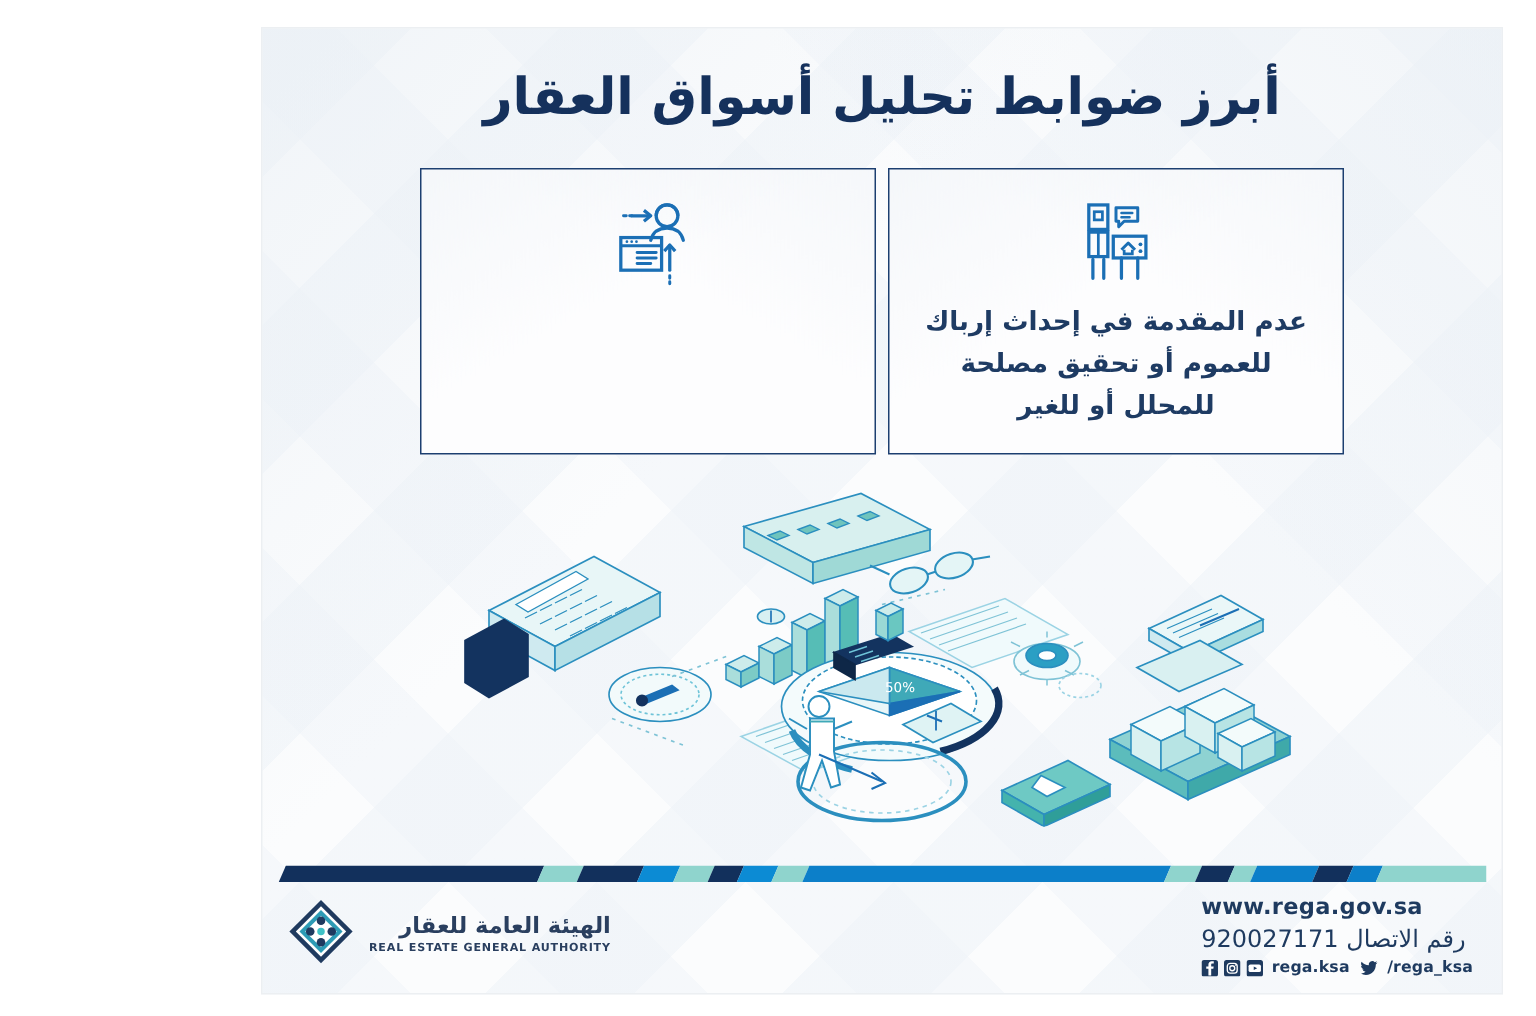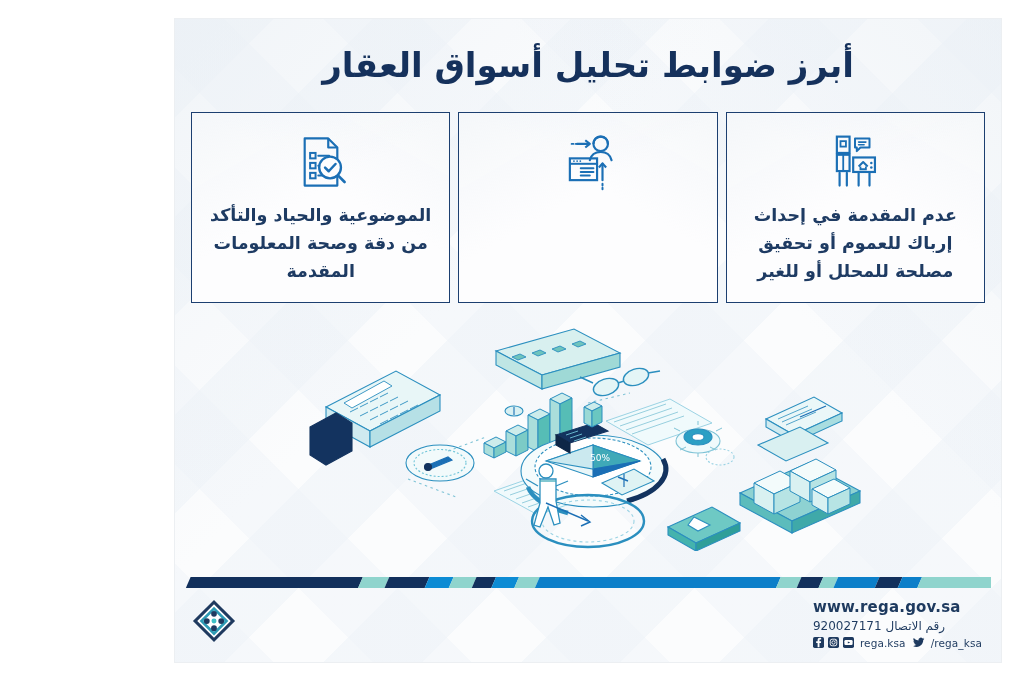--- a/index.html
+++ b/index.html
@@ -125,33 +125,34 @@
     text-align:left;
     color:#1e3a5f;
   }
   .foot-url{
     font-size:15px;
     font-weight:bold;
     letter-spacing:0.2px;
     color:#1e3a5f;
   }
   .foot-phone{
-    font-size:12px;
+    font-size:16px;
     margin-top:3px;
     color:#1e3a5f;
     direction:rtl;
     text-align:left;
   }
   .foot-social{
     margin-top:4px;
     display:flex;
-    align-items:flex-start;
+    align-items:flex-end;
     gap:4px;
     font-size:10.5px;
     color:#1e3a5f;
+    font-weight:bold;
   }
   .soc-ic{ display:inline-flex; }
   .soc-txt{ margin:0 3px 0 2px; letter-spacing:0.1px; }
 
   .foot-logo{
     display:flex;
     flex-direction:row;
     align-items:center;
     gap:9px;
   }
@@ -181,36 +182,20 @@
 
 <div class="poster">
   <div class="panel">
 
     <div class="title-wrap">
       <h1 class="title">أبرز ضوابط تحليل أسواق العقار</h1>
     </div>
 
     <div class="cards">
 
-      <div class="card">
-        <div class="card-icon">
-          <svg width="58" height="58" viewBox="0 0 64 64" fill="none" aria-hidden="true">
-            <path d="M14 6h26l10 10v42H14z" stroke="#1b6fb5" stroke-width="2.4" stroke-linejoin="round"></path>
-            <path d="M40 6v10h10" stroke="#1b6fb5" stroke-width="2.4" stroke-linejoin="round"></path>
-            <rect x="20" y="22" width="6" height="6" stroke="#1b6fb5" stroke-width="2.2"></rect>
-            <rect x="20" y="33" width="6" height="6" stroke="#1b6fb5" stroke-width="2.2"></rect>
-            <rect x="20" y="44" width="6" height="6" stroke="#1b6fb5" stroke-width="2.2"></rect>
-            <path d="M29 25h12M29 36h8M29 47h7" stroke="#1b6fb5" stroke-width="2.2" stroke-linecap="round"></path>
-            <circle cx="42" cy="38" r="12" fill="#fdfdfe" stroke="#1b6fb5" stroke-width="2.6"></circle>
-            <path d="M36.5 38.2l4 4 7.5-8" stroke="#1b6fb5" stroke-width="2.8" stroke-linecap="round" stroke-linejoin="round" fill="none"></path>
-            <path d="M51 47l7 7" stroke="#1b6fb5" stroke-width="3" stroke-linecap="round"></path>
-          </svg>
-        </div>
-        <div class="card-text">الموضوعية والحياد والتأكد من دقة وصحة المعلومات المقدمة</div>
-      </div>
 
       <div class="card">
         <div class="card-icon">
           <svg width="62" height="58" viewBox="0 0 68 64" fill="none" aria-hidden="true">
             <circle cx="48" cy="12" r="8" stroke="#1b6fb5" stroke-width="2.4"></circle>
             <path d="M40 12c0-5 3.5-8 8-8s8 3 8 8" stroke="#1b6fb5" stroke-width="2.4" fill="none"></path>
             <path d="M36 30c1.5-6 6-9 12-9s10.5 3 12 9" stroke="#1b6fb5" stroke-width="2.4" fill="none" stroke-linecap="round"></path>
             <path d="M22 12h12" stroke="#1b6fb5" stroke-width="2.4" stroke-linecap="round"></path>
             <path d="M31 8l5 4-5 4" stroke="#1b6fb5" stroke-width="2.4" fill="none" stroke-linejoin="round"></path>
             <path d="M16 12h2M20.5 12h1.5" stroke="#1b6fb5" stroke-width="2.2" stroke-linecap="round"></path>
@@ -459,20 +444,24 @@
           <path d="M813.6324786324786 0 L865.1196581196581 0 L858.1196581196581 13 L806.6324786324786 13 Z" fill="#0c7fc9"></path>
           <path d="M865.1196581196581 0 L893.7236467236467 0 L886.7236467236467 13 L858.1196581196581 13 Z" fill="#12305c"></path>
           <path d="M893.7236467236467 0 L918.037037037037 0 L911.037037037037 13 L886.7236467236467 13 Z" fill="#0c7fc9"></path>
           <path d="M918.037037037037 0 L1010.9999999999999 0 L1003.9999999999999 13 L911.037037037037 13 Z" fill="#8fd4cd"></path>
         </svg>
     </div>
 
     <div class="footer">
 
       <div class="foot-logo">
+        <div class="logo-text">
+          <div class="logo-ar">الهيئة العامة للعقار</div>
+          <div class="logo-en">REAL ESTATE GENERAL AUTHORITY</div>
+        </div>
         <div>
           <svg width="46" height="46" viewBox="0 0 48 48" aria-hidden="true">
             <path d="M24 2 L46 24 L24 46 L2 24 Z" fill="#1f3a5f"></path>
             <path d="M24 6.5 L41.5 24 L24 41.5 L6.5 24 Z" fill="#ffffff"></path>
             <path d="M24 9 L39 24 L24 39 L9 24 Z" fill="#2d9bb5"></path>
             <path d="M24 13 L35 24 L24 35 L13 24 Z" fill="#ffffff"></path>
             <circle cx="24" cy="16.5" r="3" fill="#1f3a5f"></circle>
             <circle cx="24" cy="31.5" r="3" fill="#1f3a5f"></circle>
             <circle cx="16.5" cy="24" r="3" fill="#1f3a5f"></circle>
             <circle cx="31.5" cy="24" r="3" fill="#1f3a5f"></circle>

